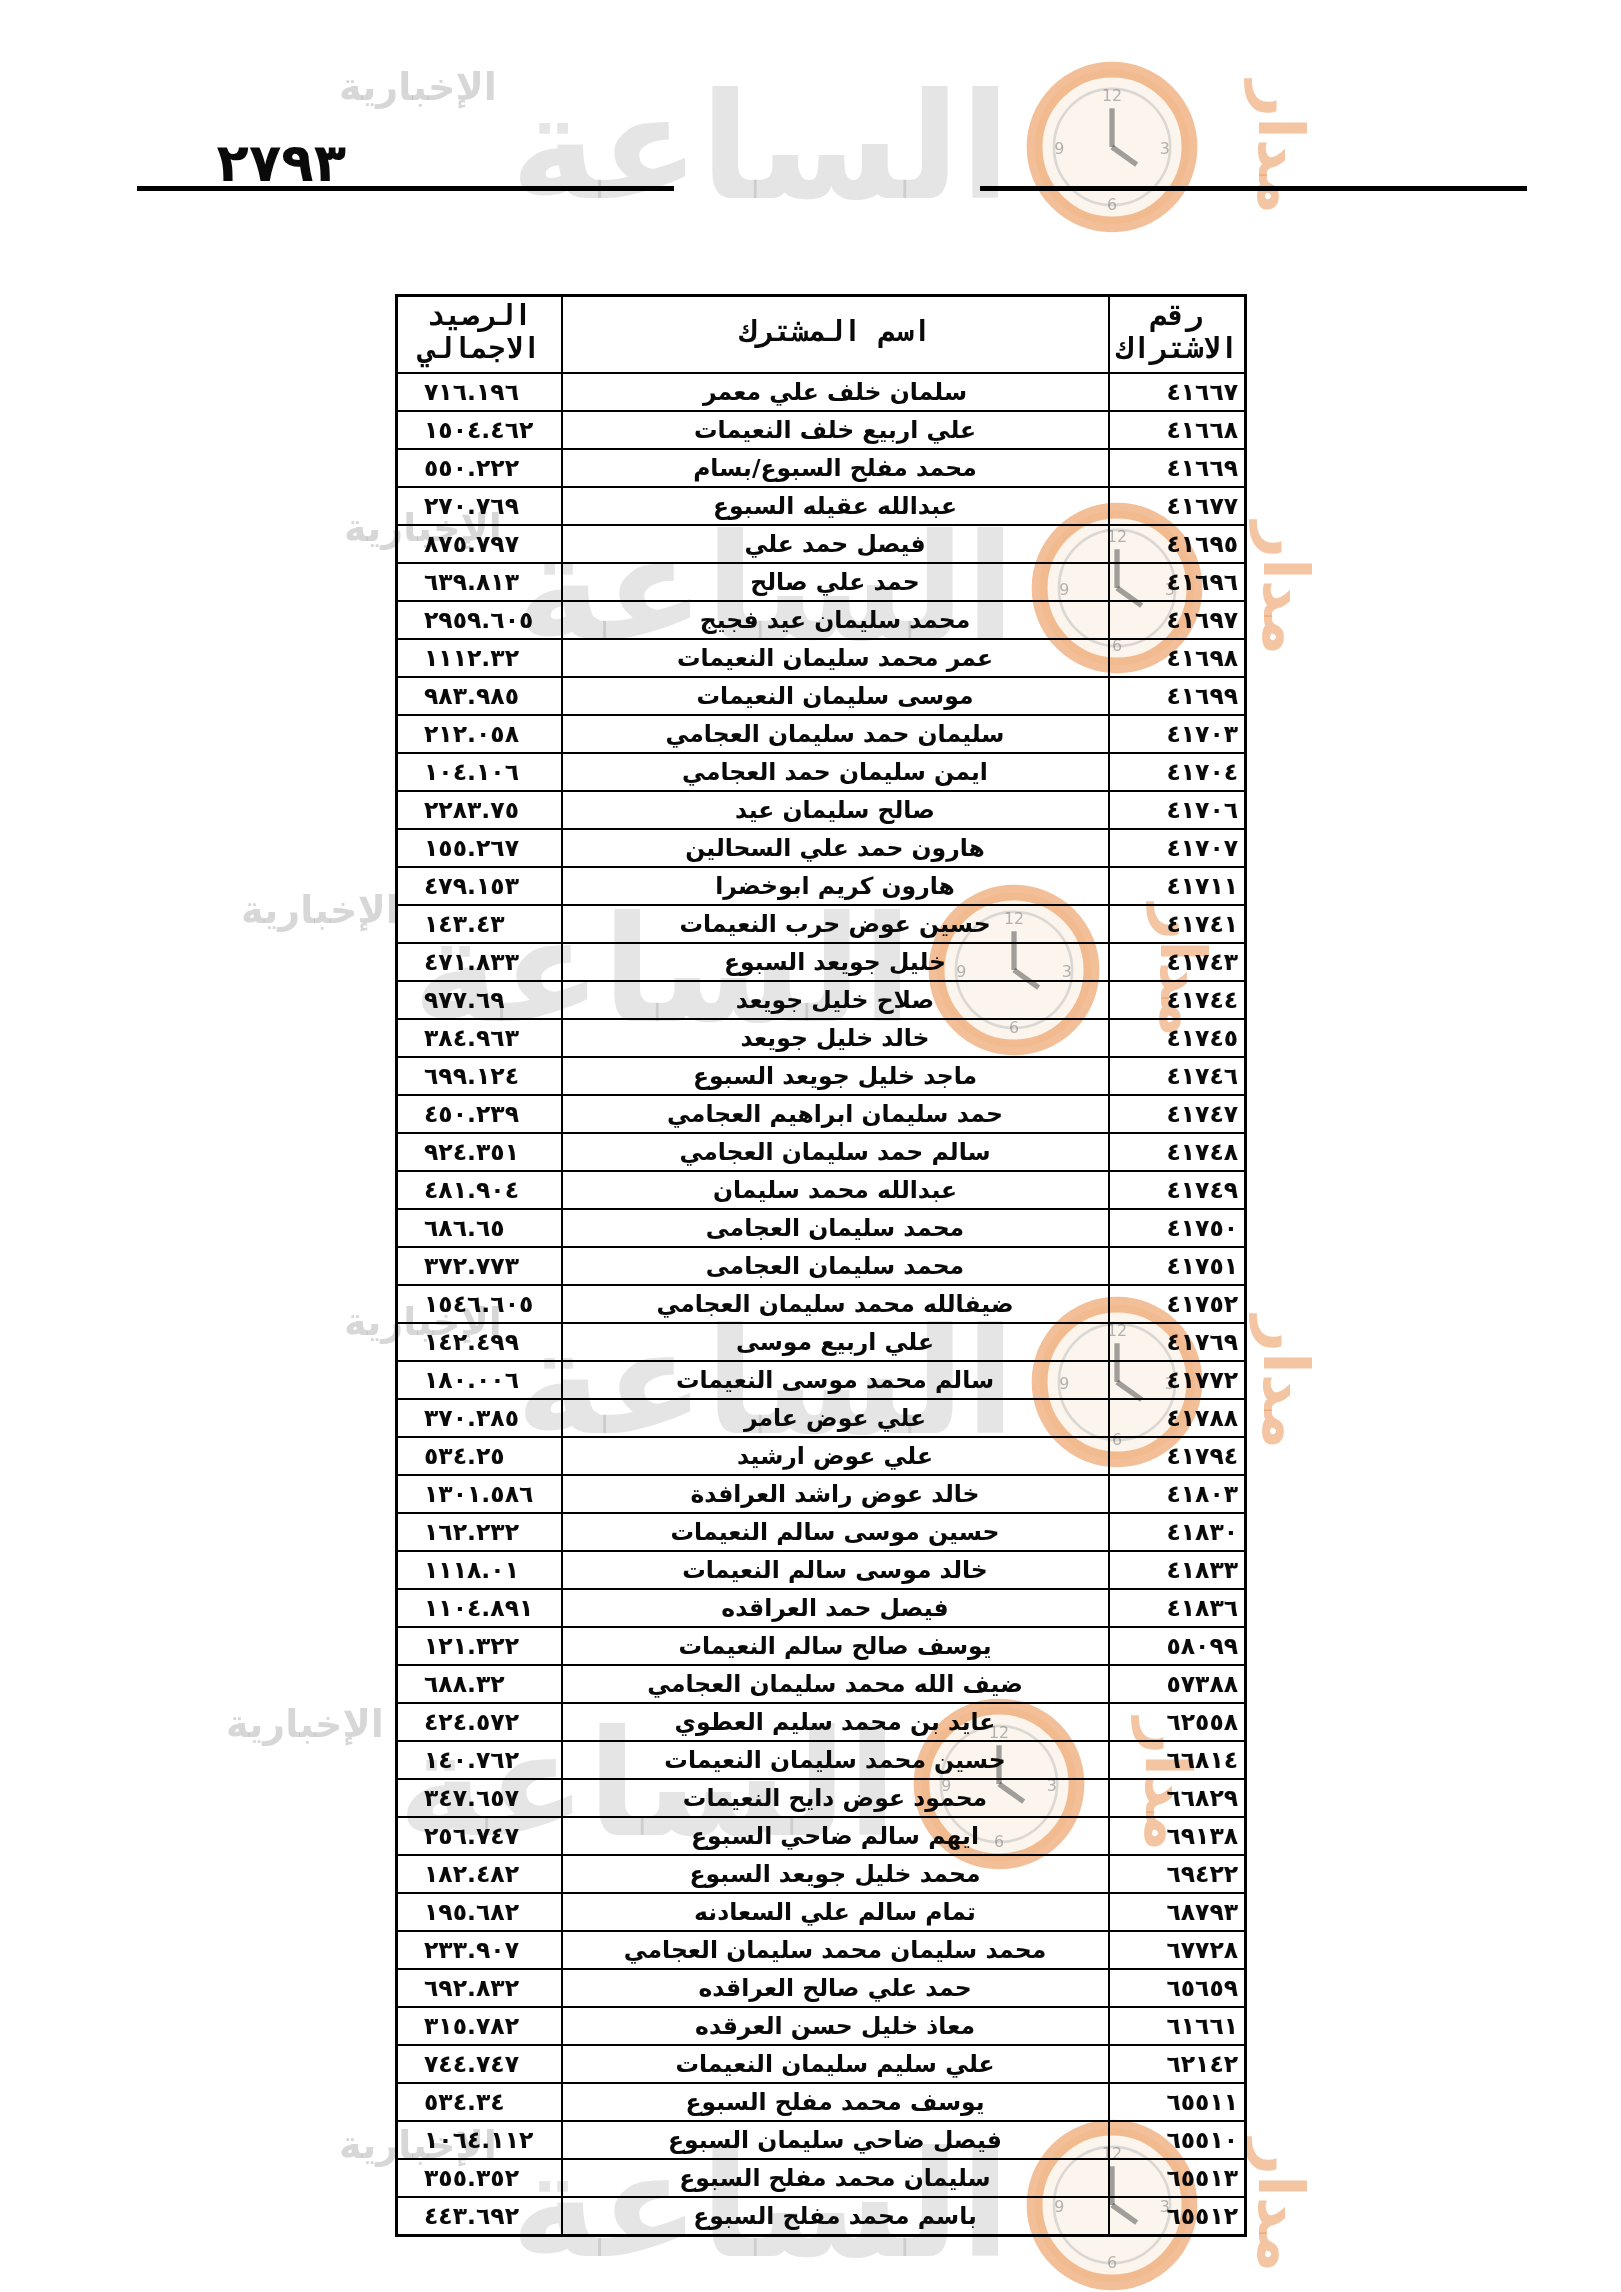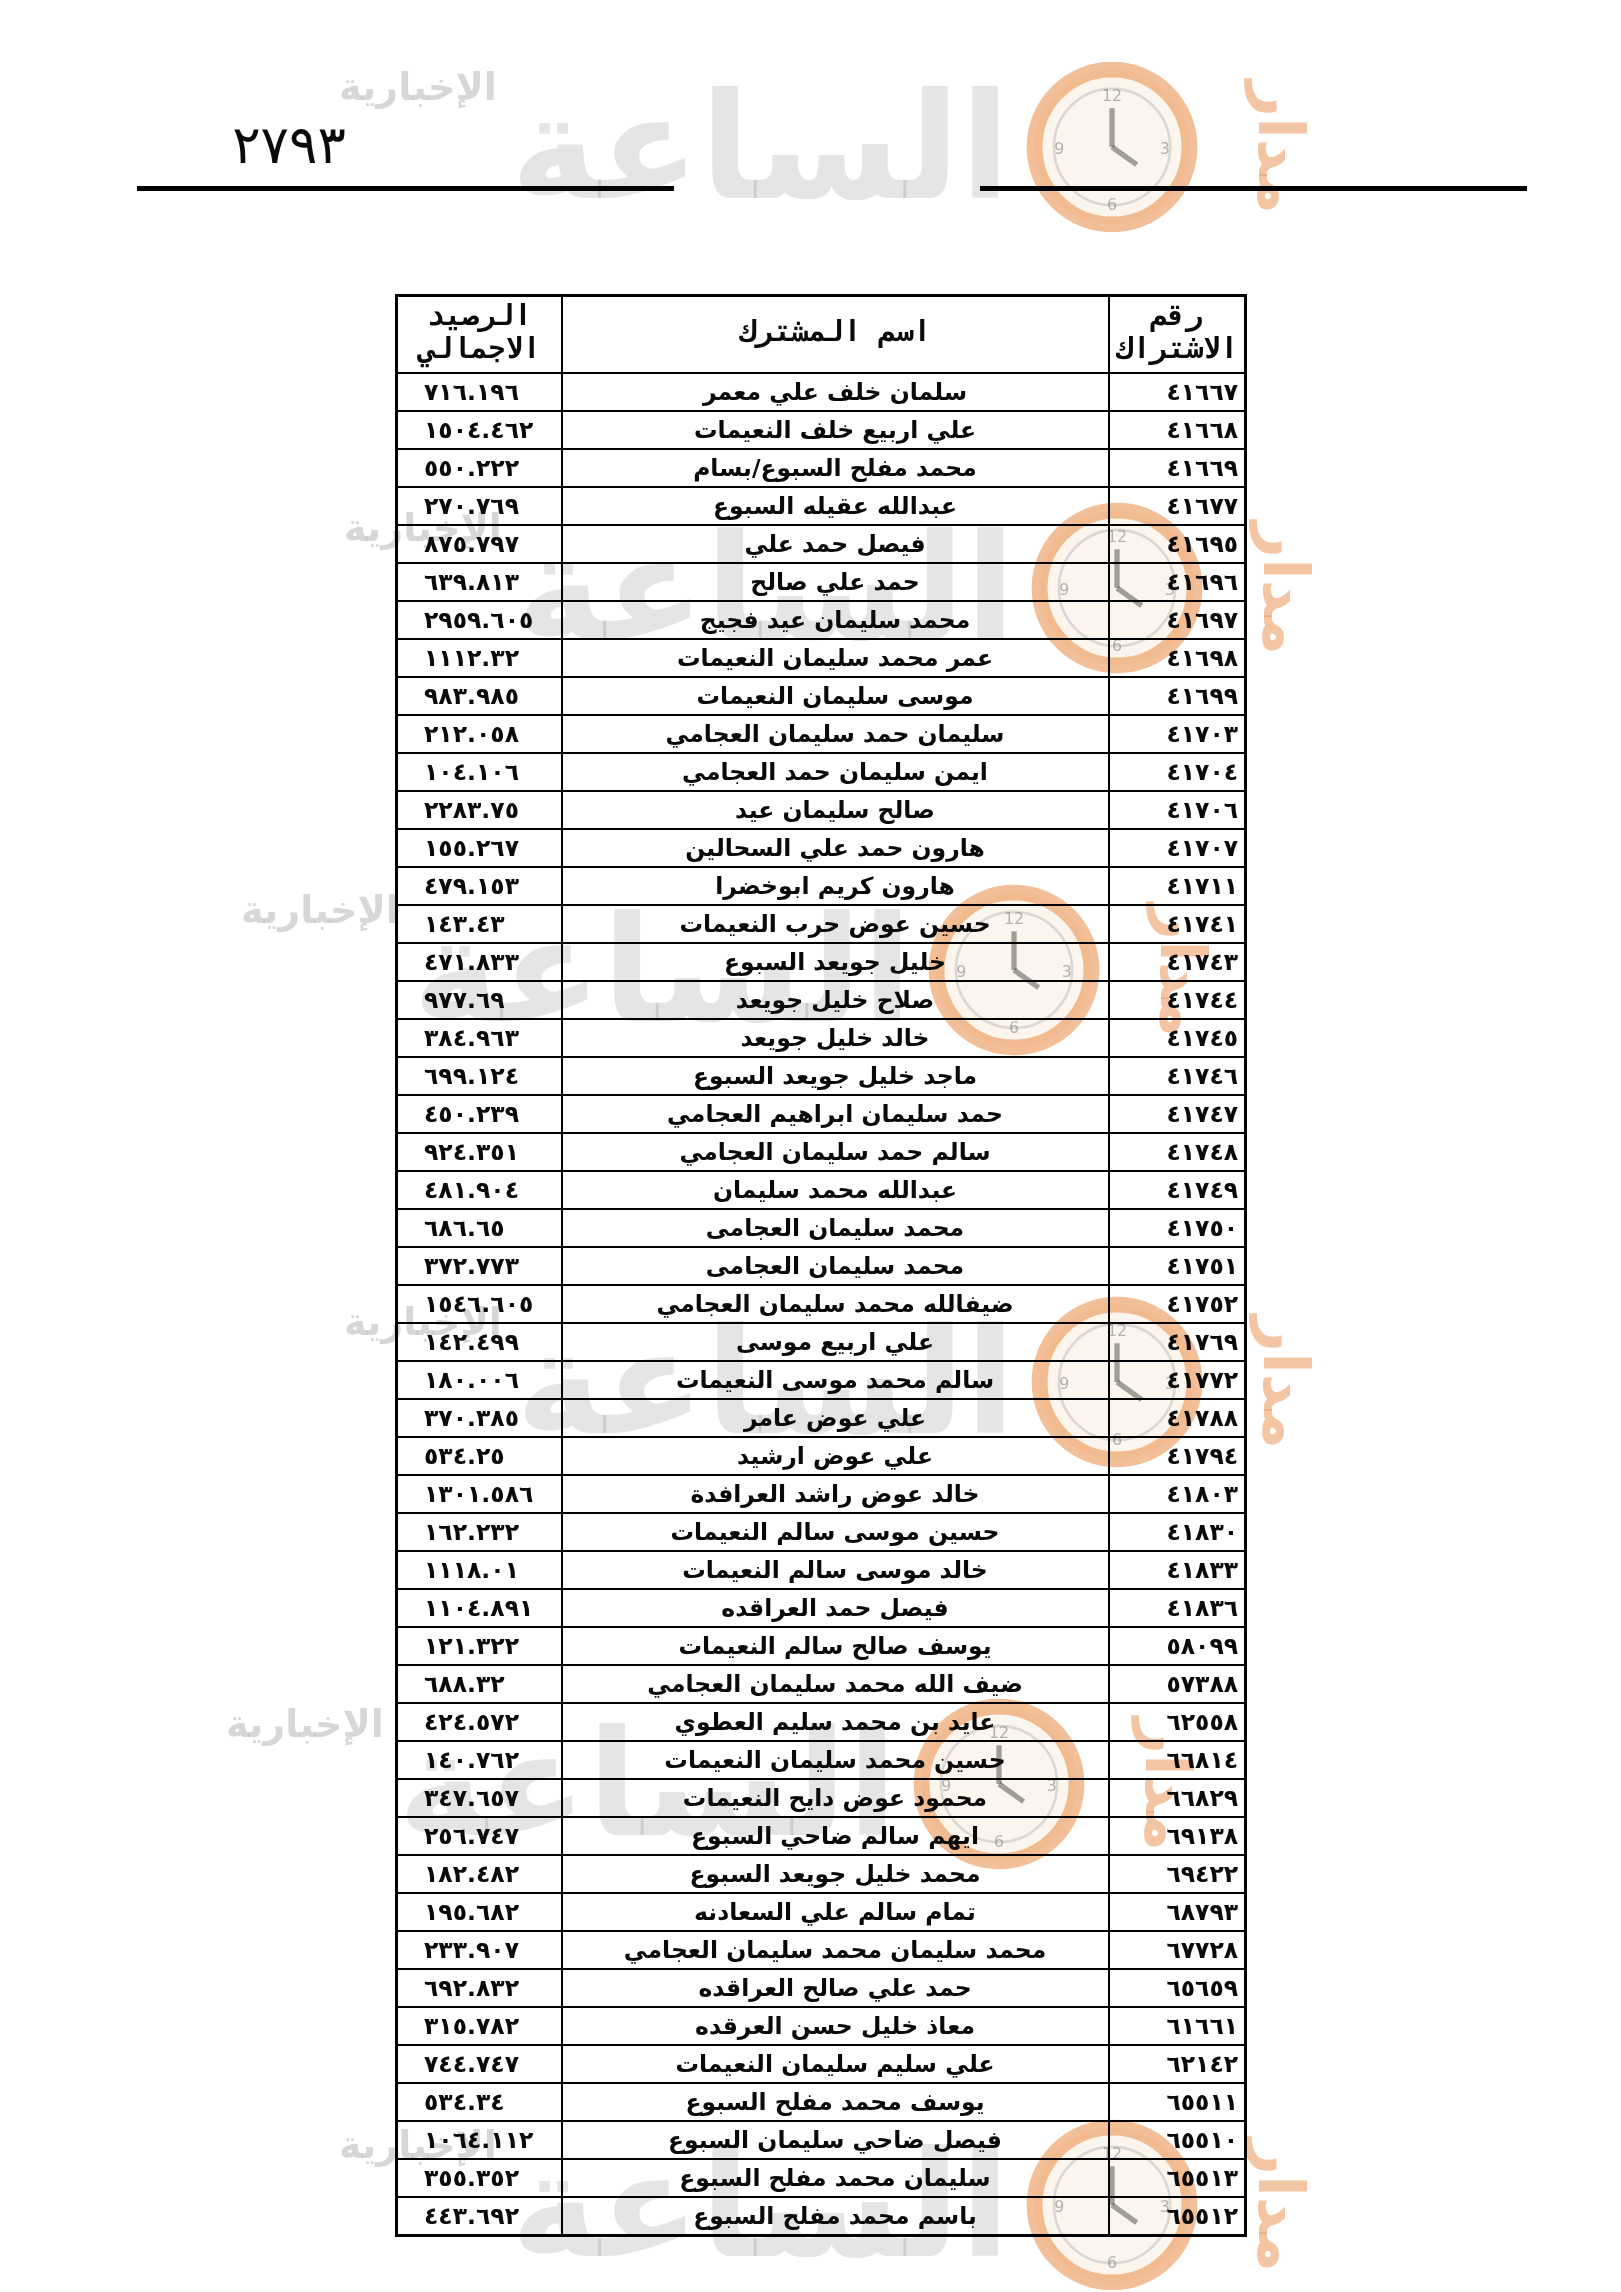--- a/index.html
+++ b/index.html
@@ -5,22 +5,22 @@
   html,body{margin:0;padding:0;}
   body{
     width:1621px;height:2293px;position:relative;overflow:hidden;
     background:#ffffff;color:#0a0a0a;
     font-family:"DejaVu Sans", sans-serif;
   }
   .page{position:absolute;inset:0;}
 
   
   .page-number{
-    position:absolute;top:114px;left:179px;width:167px;
-    font-size:53px;font-weight:normal;direction:rtl;z-index:3;
+    position:absolute;top:132px;left:179px;width:167px;
+    font-size:53px;font-weight:bold;direction:rtl;z-index:3;
     letter-spacing:2px;
   }
   .rule{position:absolute;top:186px;height:4.9px;background:#000;z-index:2;}
   .rule-left{left:137px;width:537px;}
   .rule-right{left:980px;width:547px;}
   .oval{
     position:absolute;left:670px;top:145px;width:312px;height:92px;
     border:3.9px solid #000;border-radius:50%;
     display:flex;align-items:center;justify-content:center;
     z-index:3;box-sizing:border-box;

